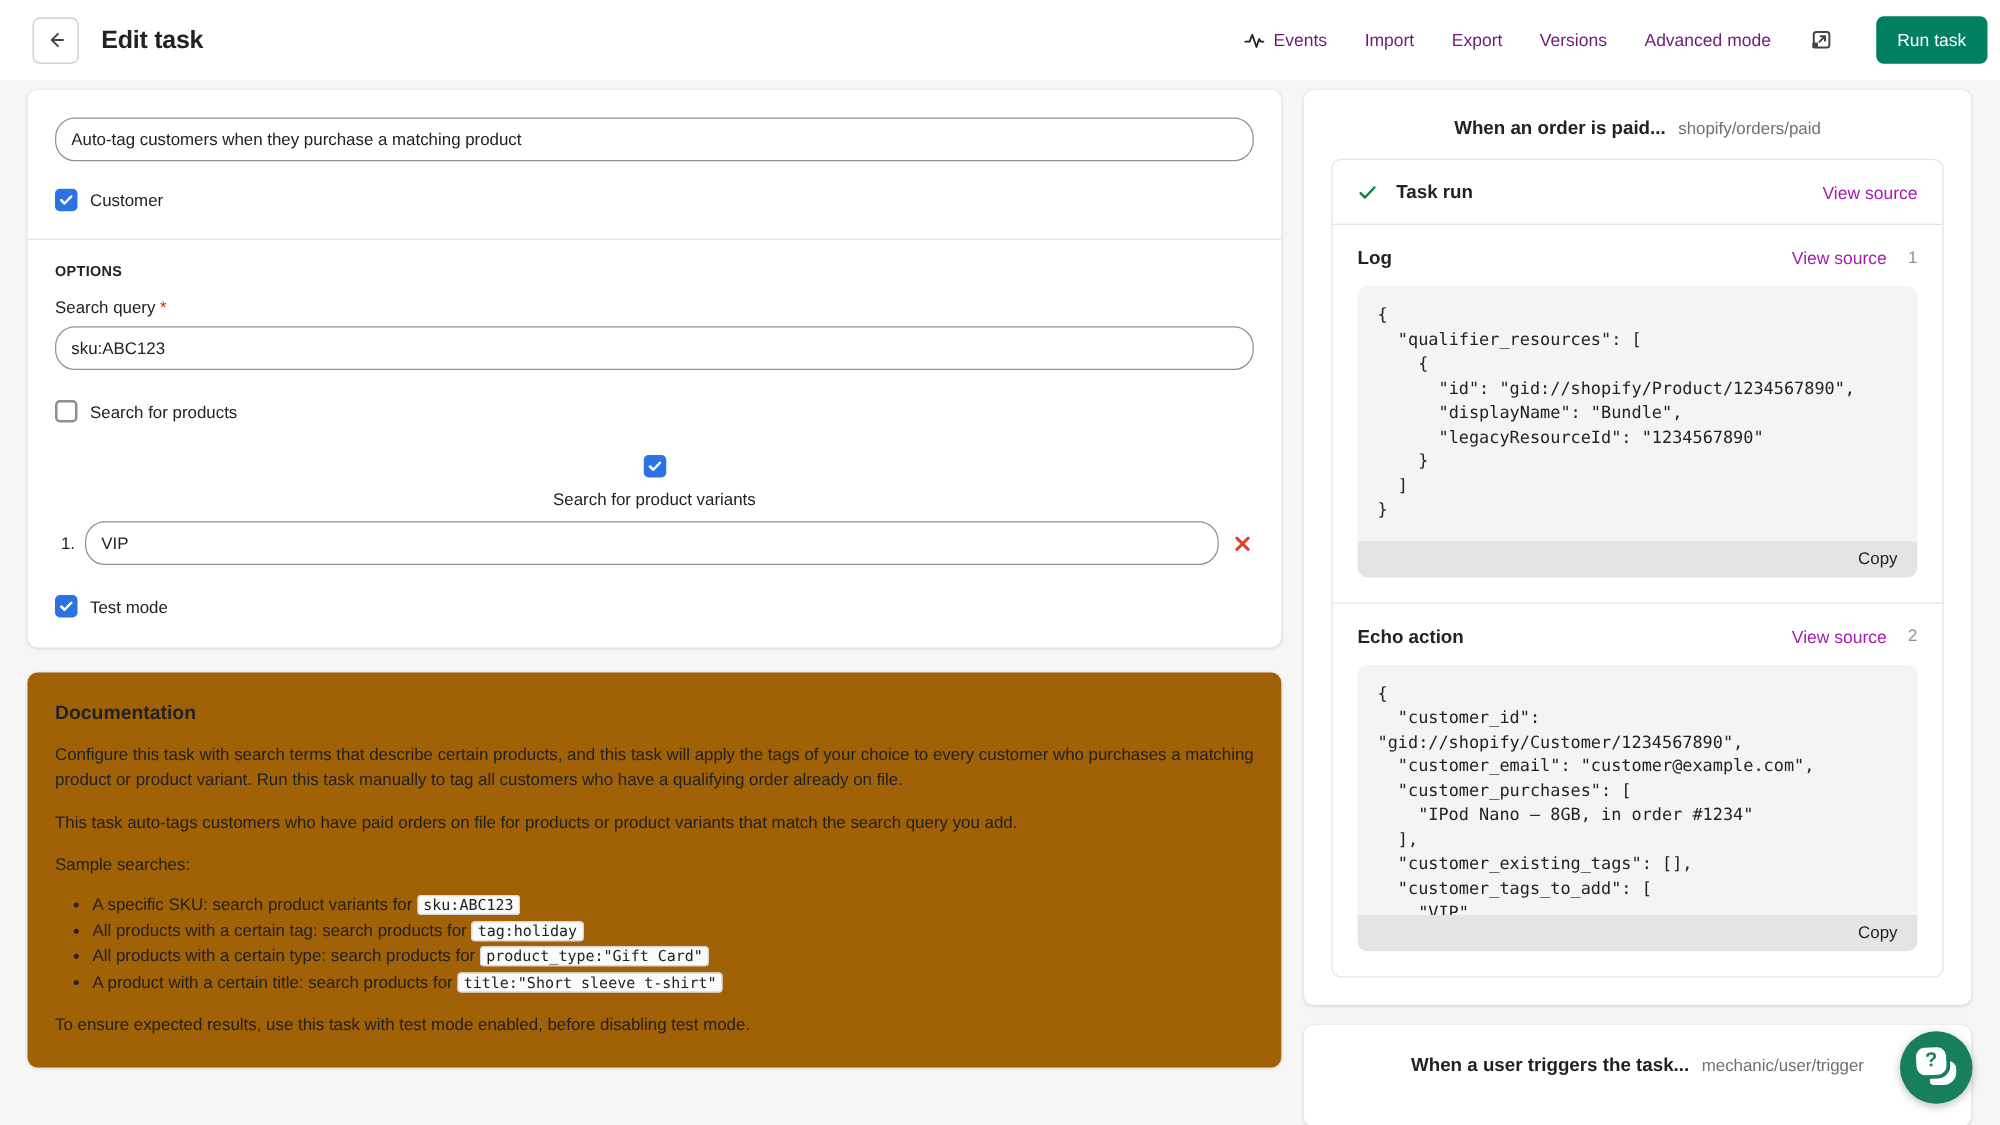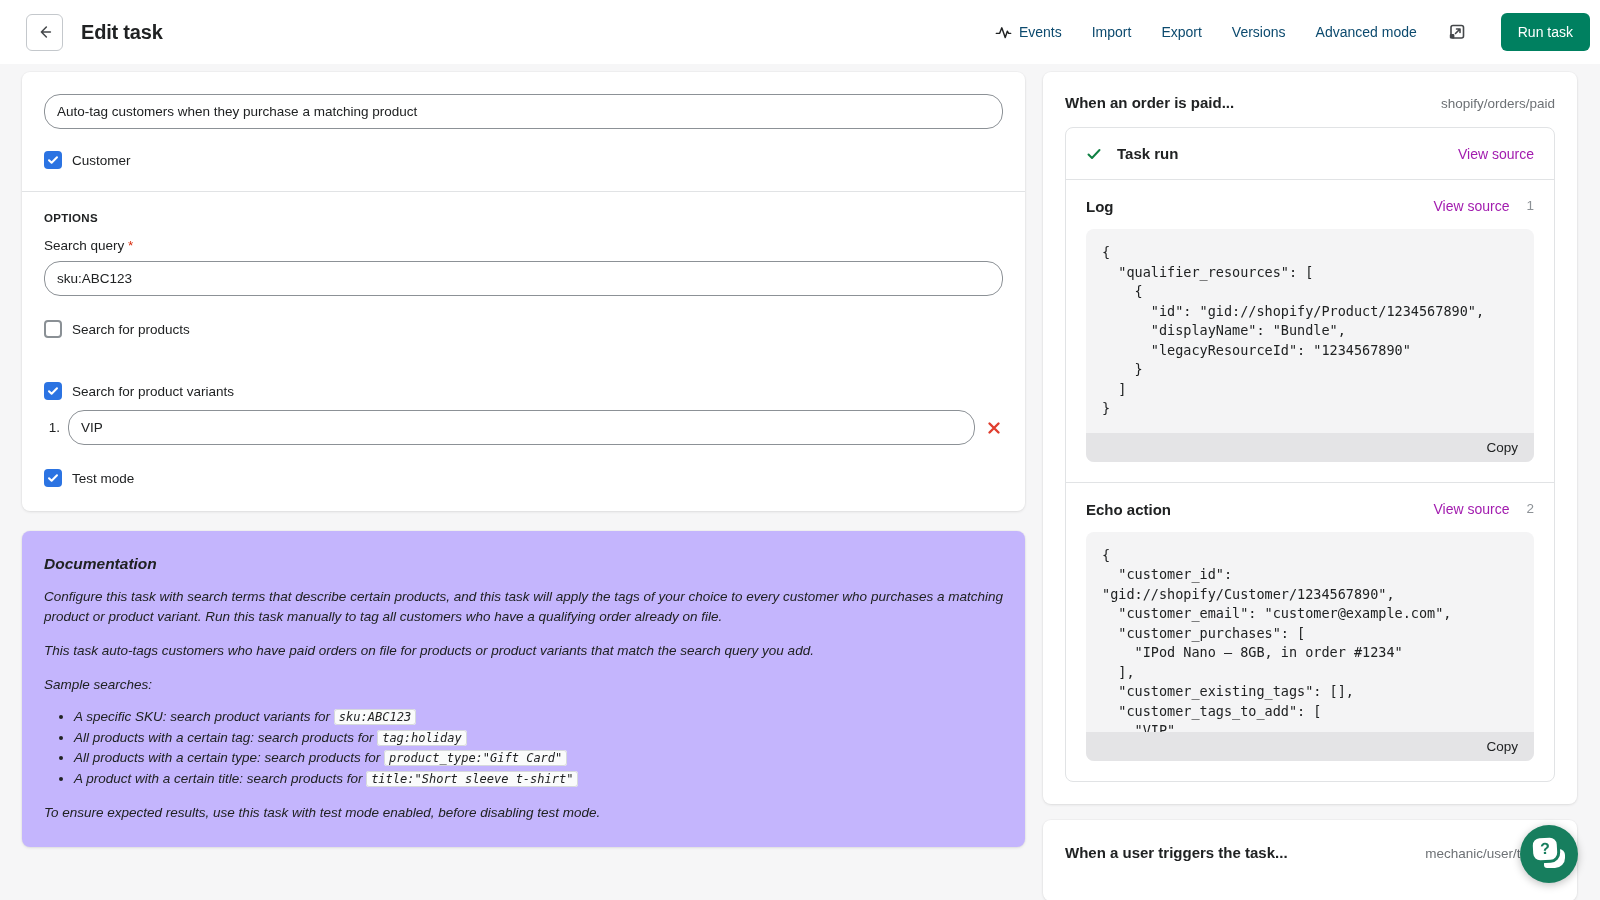--- a/index.html
+++ b/index.html
@@ -17,21 +17,21 @@
   }
   .back-btn {
     width: 37px; height: 37px; flex: none;
     border: 1px solid #c4c8cc; border-radius: 6px; background: #fff;
     display: flex; align-items: center; justify-content: center; cursor: pointer;
   }
   .page-title { font-size: 20px; font-weight: 700; letter-spacing: -0.2px; }
   .topnav { margin-left: auto; display: flex; align-items: center; gap: 30px; }
   .nav-item {
     display: flex; align-items: center; gap: 7px;
-    font-size: 14px; color: #0c4a6e; cursor: pointer; white-space: nowrap;
+    font-size: 14px; color: #701a75; cursor: pointer; white-space: nowrap;
   }
   .icon-btn { background: none; border: none; cursor: pointer; display: flex; align-items: center; }
   .run-btn {
     border: none; cursor: pointer;
     background: #008060; color: #fff;
     font-family: inherit; font-size: 14px; font-weight: 500;
     padding: 11px 17px; border-radius: 6px; margin-left: 4px;
   }
   
   .content { display: flex; align-items: flex-start; gap: 18px; padding: 8px 23px 0 22px; }
@@ -43,47 +43,47 @@
   }
   
   .card1 { padding: 22px 22px 24px; }
   .field-label { font-size: 13.5px; display: block; margin-bottom: 8px; }
   .req { color: #d72c0d; }
   .text-input {
     width: 100%; height: 35px;
     border: 1px solid #8c9196; border-radius: 16px;
     padding: 16px 12px; font-family: inherit; font-size: 13.5px; color: #202223; background: #fff;
   }
-  .mt22 { margin-top: 22px; } .mt24 { margin-top: 24px; } .mt26 { margin-top: 44px; }
+  .mt22 { margin-top: 22px; } .mt24 { margin-top: 24px; } .mt26 { margin-top: 26px; flex-direction: column; }
   .check-row { display: flex; align-items: center; gap: 10px; font-size: 13.5px; }
   .checkbox { width: 18px; height: 18px; border-radius: 4px; flex: none; cursor: pointer; }
   .checkbox.checked { background: #2b73e2; display: flex; align-items: center; justify-content: center; }
   .checkbox.unchecked { background: #fff; border: 2px solid #8a9095; }
   .divider-full { height: 1px; background: #e1e3e5; margin: 22px -22px 20px; }
   .options-heading { font-size: 11.5px; font-weight: 700; letter-spacing: 0.3px; margin-bottom: 14px; }
   .label-row { display: flex; align-items: center; gap: 16px; }
   .link { color: #a21caf; font-size: 14px; text-decoration: none; cursor: pointer; white-space: nowrap; }
   .spacer { flex: 1; }
   .tag-row { display: flex; align-items: center; margin-top: 10px; }
   .tag-index { font-size: 13.5px; width: 16px; text-align: right; margin-right: 8px; flex: none; }
   .tag-input { flex: 1; }
   .x-btn { background: none; border: none; cursor: pointer; margin-left: 10px; padding: 2px; flex: none; display: flex; }
   
-  .doc-card { margin-top: 20px; padding: 24px 22px; background: #c4b5fd; font-style: italic; }
+  .doc-card { margin-top: 20px; padding: 24px 22px; background: #a16207; }
   .doc-title { font-size: 15.5px; font-weight: 700; }
   .doc-p { font-size: 13.5px; line-height: 20px; margin-top: 14px; }
   ul.samples { margin: 12px 0 0 30px; }
   ul.samples li { font-size: 13.5px; line-height: 20.5px; }
   code.chip {
     font-family: "DejaVu Sans Mono", monospace; font-size: 12px;
     background: #fafbfb; border: 1px solid #d6d9dc; border-radius: 3px; padding: 0 4px;
   }
   
   .event-card { padding: 22px; }
-  .event-head { display: flex; align-items: baseline; justify-content: space-between; gap: 10px; }
+  .event-head { display: flex; align-items: baseline; justify-content: center; gap: 10px; }
   .event-title { font-size: 15px; font-weight: 700; }
   .event-topic { font-size: 13.5px; color: #6d7175; font-weight: 400; white-space: nowrap; }
   .inner-card { margin-top: 16px; border: 1px solid #e1e3e5; border-radius: 8px; background: #fff; overflow: hidden; }
   .taskrun-head { display: flex; align-items: flex-end; gap: 15px; padding: 17px 20px; }
   .taskrun-title { font-size: 15px; font-weight: 700; flex: 1; }
   .inner-divider { height: 1px; background: #e1e3e5; }
   .section { padding: 18px 20px 20px; }
   .section-head { display: flex; align-items: flex-start; }
   .section-title { font-size: 15px; font-weight: 700; flex: 1; }
   .count { color: #8c9196; font-size: 13.5px; margin-left: 17px; }

